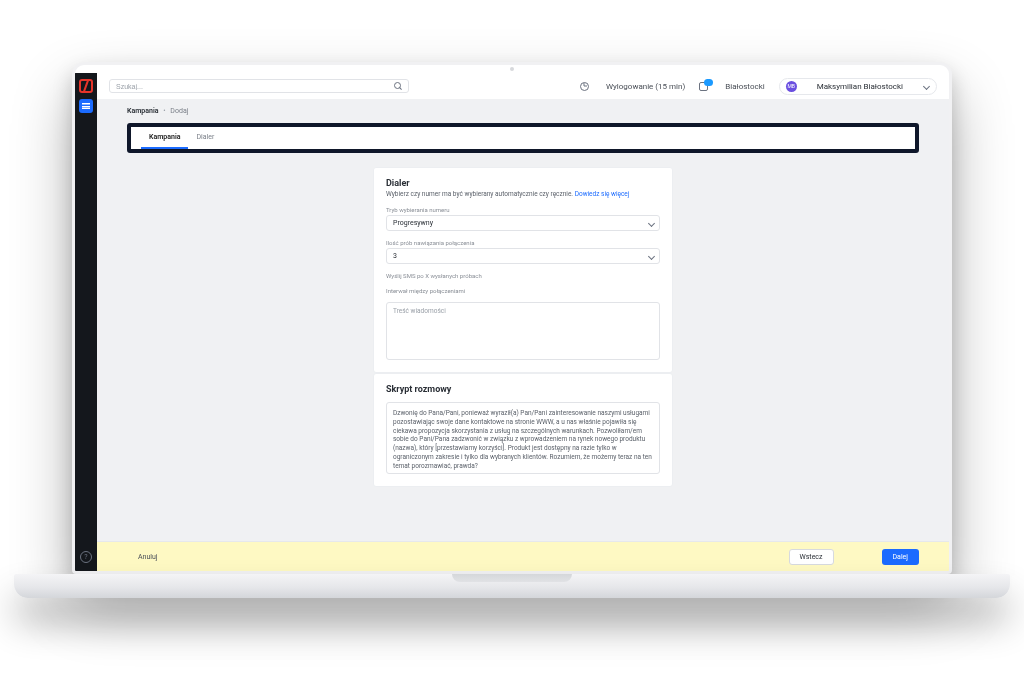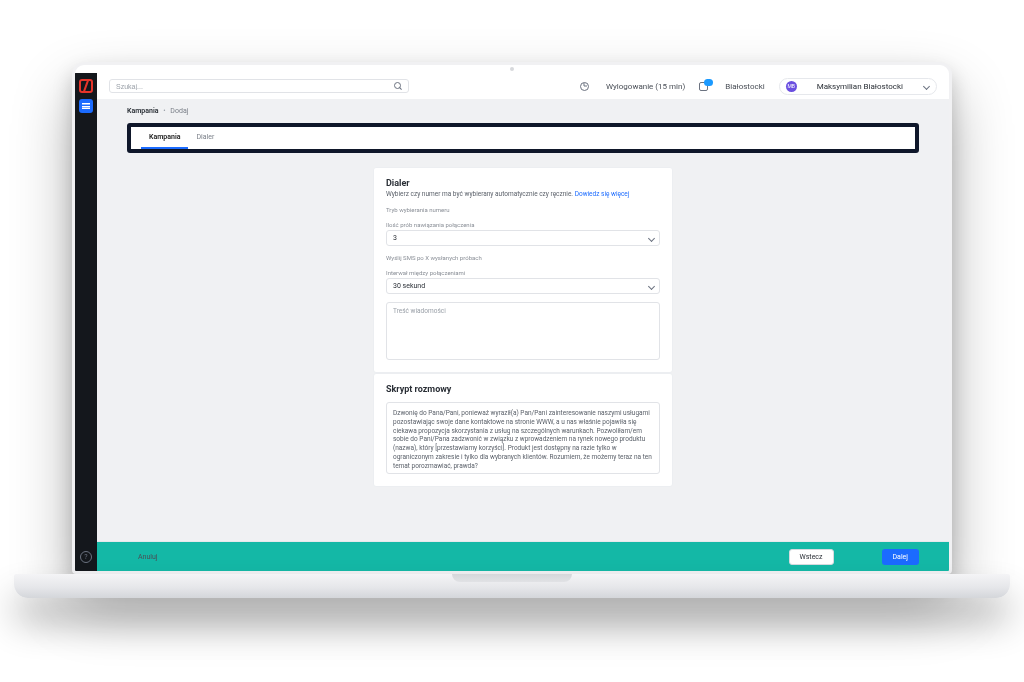--- a/index.html
+++ b/index.html
@@ -257,21 +257,21 @@
     border: 1px solid #e1e3e7; border-radius: 3px;
     padding: 6px;
     font-size: 6.5px; color: #5b616a;
     line-height: 1.35;
     height: 72px;
   }
 
   
   .footer {
     height: 30px;
-    background: #14b8a6;
+    background: #fef9c3;
     border-top: 1px solid #e6e8ec;
     display: flex; align-items: center;
     padding: 0 30px;
     gap: 8px;
   }
   .footer-spacer { flex: 1; }
   .btn {
     height: 16px;
     border-radius: 3px;
     font-size: 7px;
@@ -352,40 +352,40 @@
           <div class="body">
 
             <div class="card">
               <h3>Dialer</h3>
               <p class="desc">
                 <span>Wybierz czy numer ma być wybierany automatycznie czy ręcznie. </span><a href="#">Dowiedz się więcej</a>
               </p>
 
               <div class="field">
                 <label>Tryb wybierania numeru</label>
+                <div class="select">
+                  <span>Progresywny</span>
+                  <span class="chev"></span>
+                </div>
               </div>
 
               <div class="field">
                 <label>Ilość prób nawiązania połączenia</label>
                 <div class="select">
                   <span>3</span>
                   <span class="chev"></span>
                 </div>
               </div>
 
               <div class="field">
                 <label>Wyślij SMS po X wysłanych próbach</label>
               </div>
 
               <div class="field">
                 <label>Interwał między połączeniami</label>
-                <div class="select">
-                  <span>30 sekund</span>
-                  <span class="chev"></span>
-                </div>
               </div>
 
               <div class="field">
                 <div class="textarea">
                   <span>Treść wiadomości</span>
                 </div>
               </div>
             </div>
 
             <div class="card">

